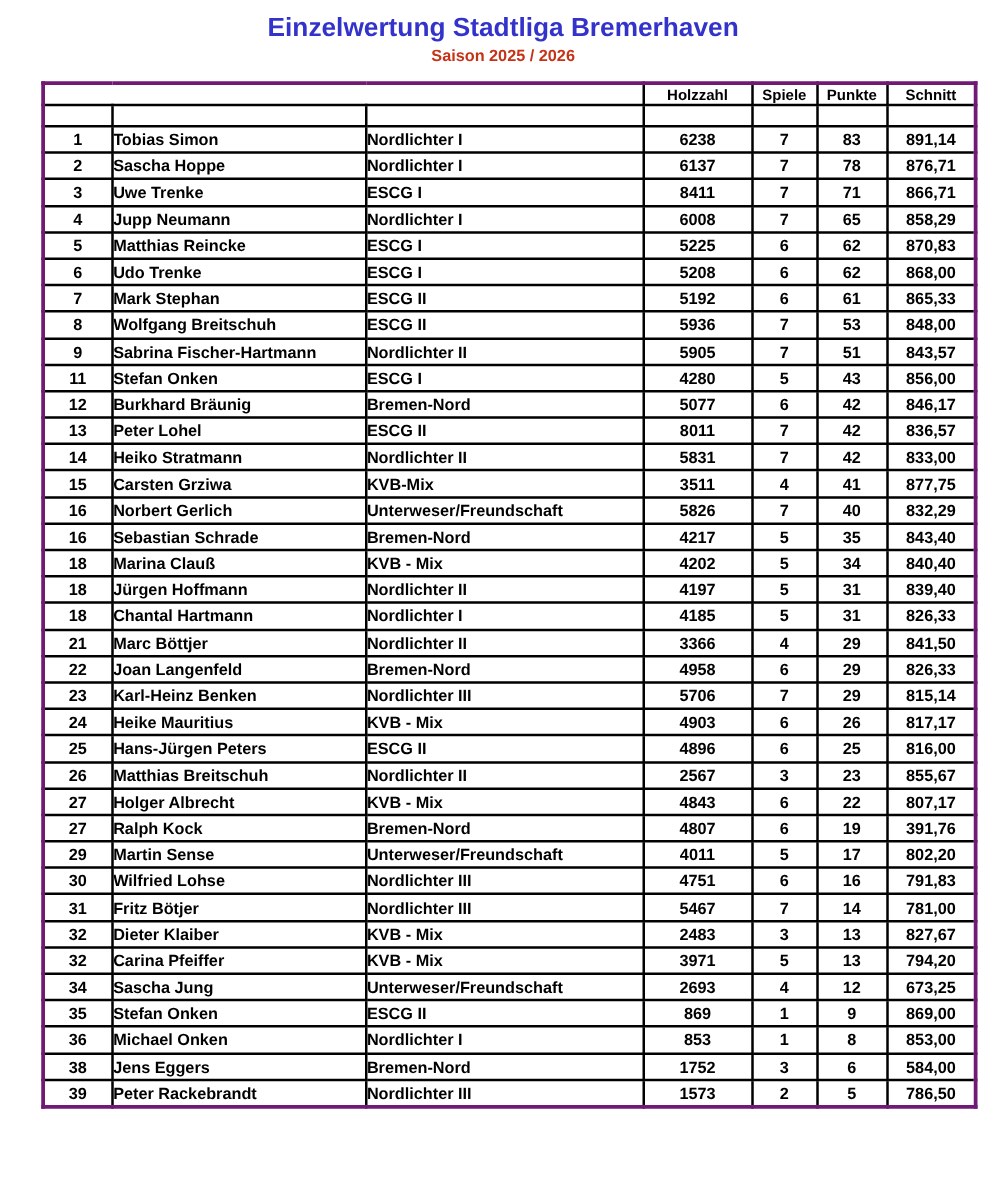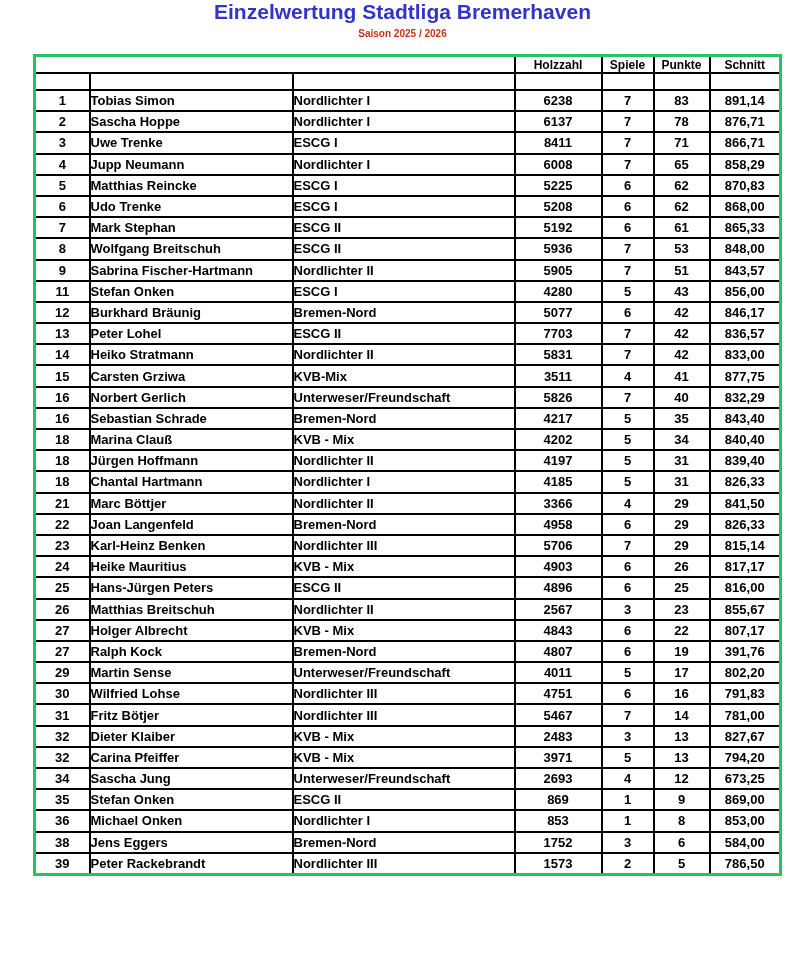--- a/index.html
+++ b/index.html
@@ -5,36 +5,37 @@
   html, body { margin: 0; padding: 0; background: #ffffff; }
   body {
     width: 805px; height: 960px;
     font-family: "Liberation Sans", sans-serif;
     font-weight: 700;
     color: #000;
     overflow: hidden;
   }
   .page { position: relative; width: 805px; height: 960px; background: #fff; }
   .title {
+    padding-top: 11px;
     text-align: center;
     font-size: 21px;
     line-height: 23px;
     letter-spacing: 0;
   }
   .subtitle {
     margin-top: 2px;
     text-align: center;
-    font-size: 10px;
+    font-size: 13px;
     line-height: 18px;
   }
   table.standings {
     border-collapse: collapse;
     table-layout: fixed;
     margin: 11px 0 0 33px;
-    border: 3px solid #22c55e;
+    border: 3px solid #701a75;
   }
   table.standings td {
     border: 2px solid #000;
     overflow: hidden;
     white-space: nowrap;
     vertical-align: middle;
     font-size: 13px;
     padding: 0;
   }
   thead td { height: 15px; }
@@ -178,21 +179,21 @@
           <td class="l">Bremen-Nord</td>
           <td class="c">5077</td>
           <td class="c">6</td>
           <td class="c">42</td>
           <td class="r">846,17</td>
         </tr>
         <tr>
           <td class="c">13</td>
           <td class="l">Peter Lohel</td>
           <td class="l">ESCG II</td>
-          <td class="c">7703</td>
+          <td class="c">8011</td>
           <td class="c">7</td>
           <td class="c">42</td>
           <td class="r">836,57</td>
         </tr>
         <tr>
           <td class="c">14</td>
           <td class="l">Heiko Stratmann</td>
           <td class="l">Nordlichter II</td>
           <td class="c">5831</td>
           <td class="c">7</td>

